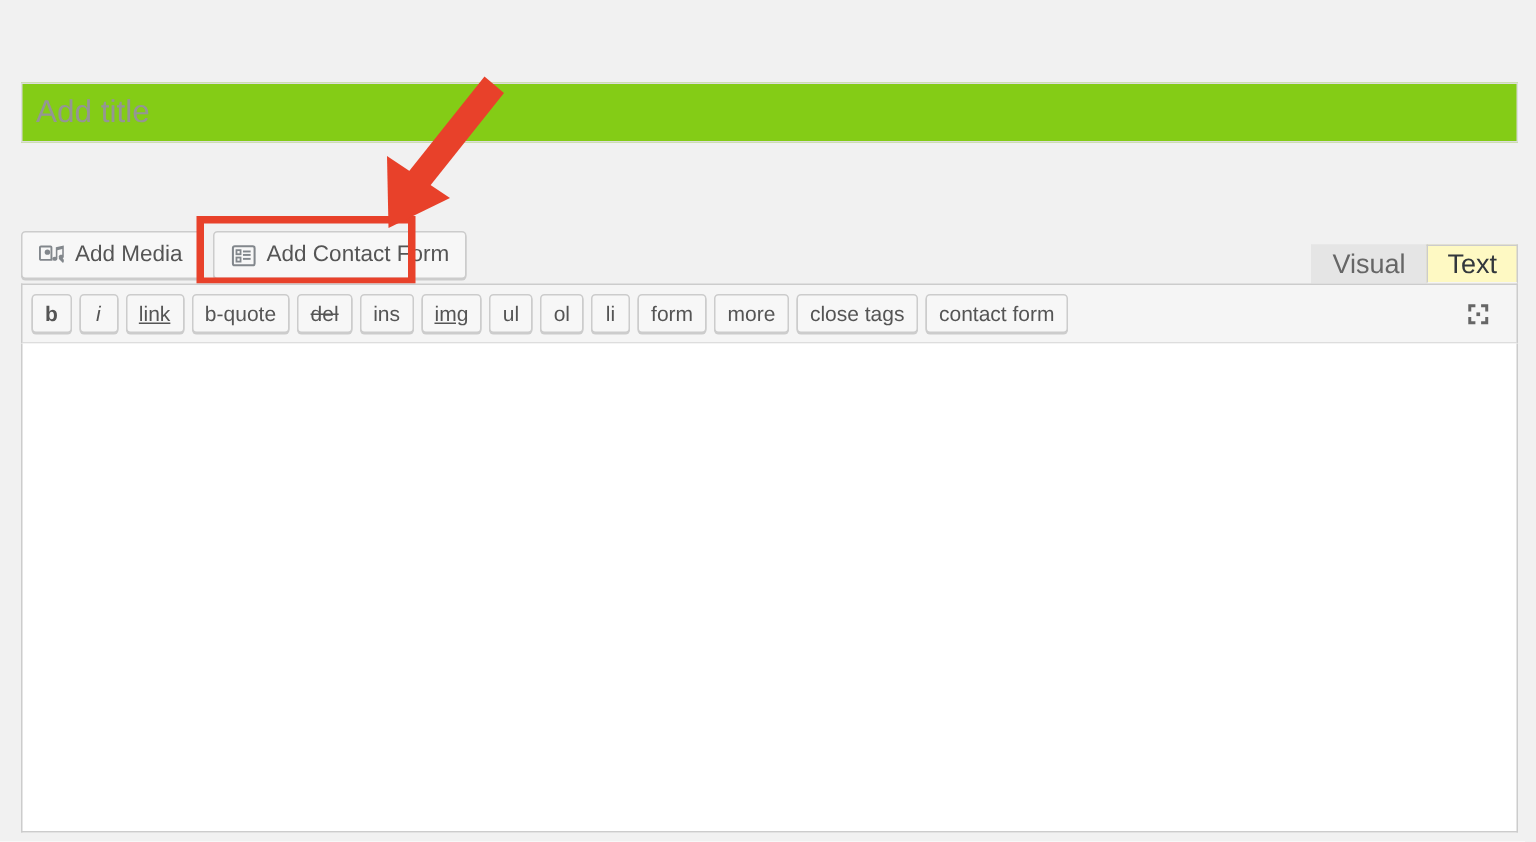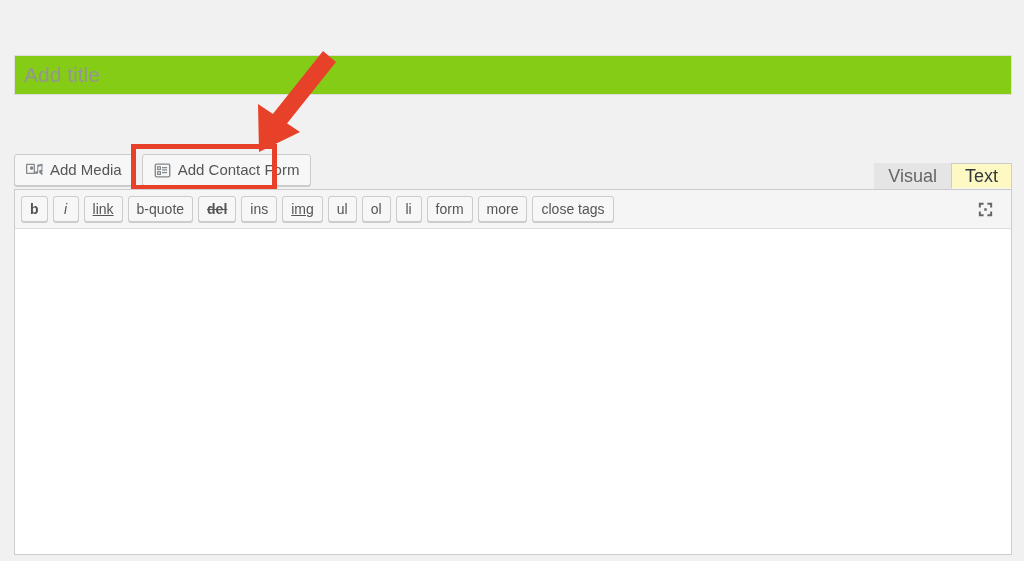--- a/index.html
+++ b/index.html
@@ -180,21 +180,21 @@
     font-size: 14px;
     line-height: 24px;
     text-align: center;
     cursor: pointer;
     font-family: "Liberation Sans", sans-serif;
     white-space: nowrap;
   }
   .qt.bold { font-weight: 700; }
   .qt.italic { font-style: italic; }
   .qt.underline { text-decoration: underline; }
-  .qt.strike { text-decoration: line-through; font-weight: bold; }
+  .qt.strike { text-decoration: line-through; }
 
   .dfw-btn {
     margin-left: auto;
     width: 24px;
     height: 24px;
     display: flex;
     align-items: center;
     justify-content: center;
     cursor: pointer;
     margin-right: 8px;
@@ -287,20 +287,21 @@
         <span class="qt">b-quote</span>
         <span class="qt strike">del</span>
         <span class="qt">ins</span>
         <span class="qt underline">img</span>
         <span class="qt">ul</span>
         <span class="qt">ol</span>
         <span class="qt">li</span>
         <span class="qt">form</span>
         <span class="qt">more</span>
         <span class="qt">close tags</span>
+        <span class="qt">contact form</span>
       </div>
       <div class="dfw-btn">
         <svg width="19" height="19" viewBox="0 0 20 20" fill="#666" aria-hidden="true">
           <path d="M3 3h5v2.1H5.1V8H3V3zm9 0h5v5h-2.1V5.1H12V3zM3 12h2.1v2.9H8V17H3v-5zm11.9 0H17v5h-5v-2.1h2.9V12z"></path>
           <rect x="8.7" y="8.7" width="2.6" height="2.6"></rect>
         </svg>
       </div>
     </div>
 
     <textarea class="content-area" placeholder="" style=""></textarea>

